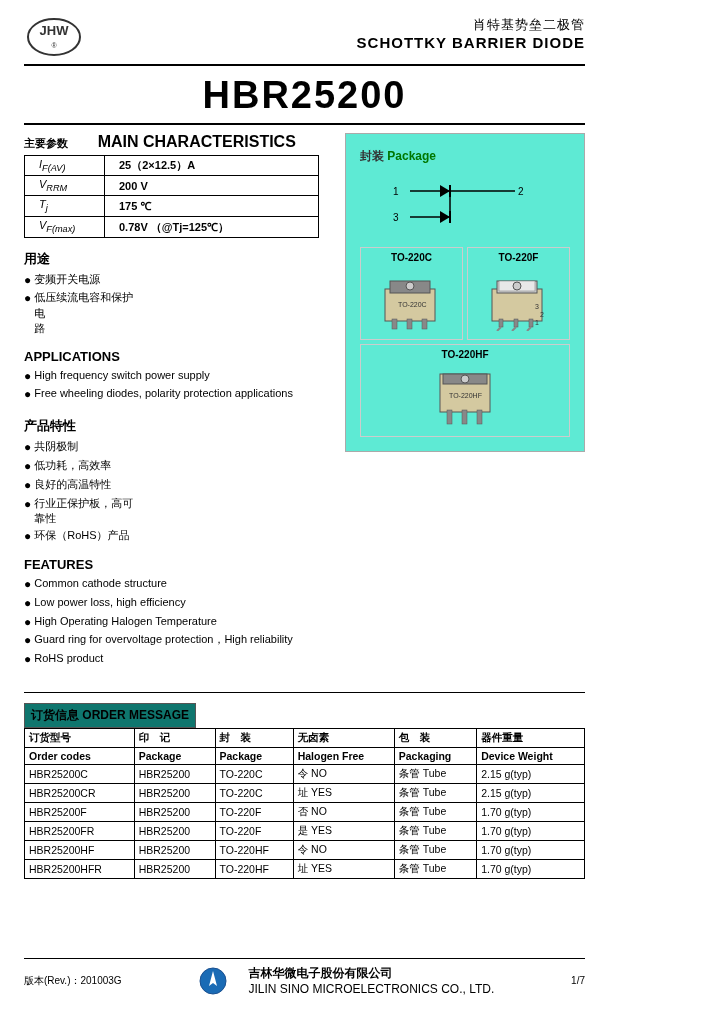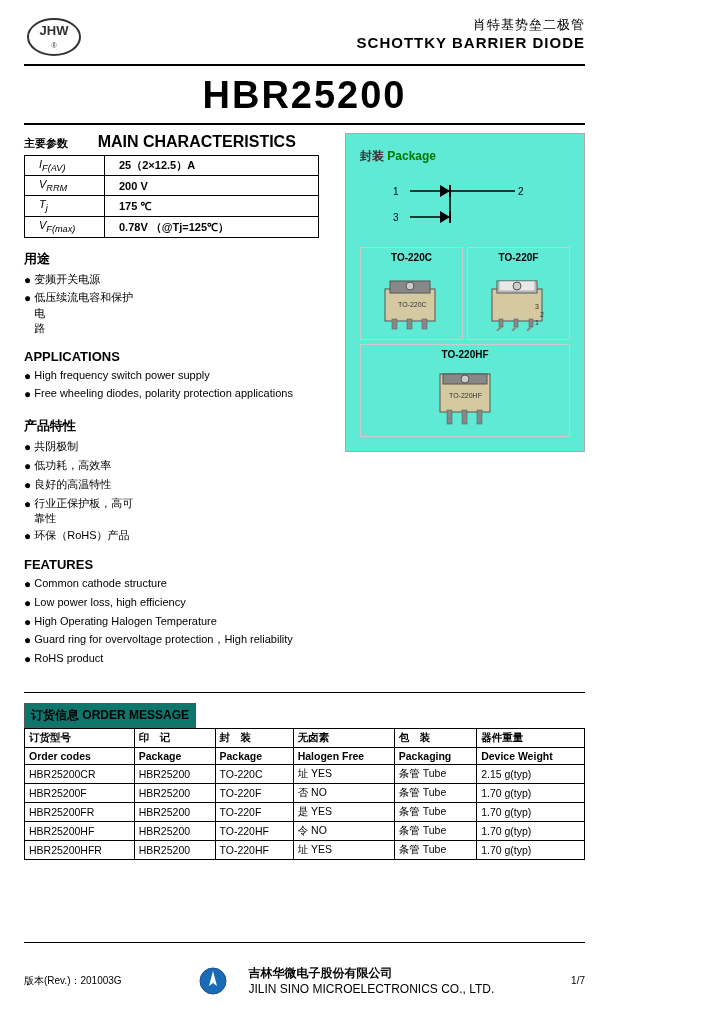--- a/index.html
+++ b/index.html
@@ -252,21 +252,21 @@
     
     .footer {
       position: absolute;
       bottom: 16px;
       left: 24px;
       right: 24px;
       display: flex;
       align-items: center;
       justify-content: space-between;
       border-top: 1px solid #000;
-      padding-top: 22px;
+      padding-top: 6px;
     }
     .footer-logo {
       display: flex;
       align-items: center;
       gap: 20px;
     }
     .footer-rev {
       font-size: 10px;
     }
     .footer-page {
@@ -517,20 +517,28 @@
         <tr>
           <th>Order codes</th>
           <th>Package</th>
           <th>Package</th>
           <th>Halogen Free</th>
           <th>Packaging</th>
           <th>Device Weight</th>
         </tr>
       </thead>
       <tbody id="order-table-body">
+      <tr>
+      <td>HBR25200C</td>
+      <td>HBR25200</td>
+      <td>TO-220C</td>
+      <td>令 NO</td>
+      <td>条管 Tube</td>
+      <td>2.15 g(typ)</td>
+    </tr>
           <tr>
       <td>HBR25200CR</td>
       <td>HBR25200</td>
       <td>TO-220C</td>
       <td>址 YES</td>
       <td>条管 Tube</td>
       <td>2.15 g(typ)</td>
     </tr>
           <tr>
       <td>HBR25200F</td>

